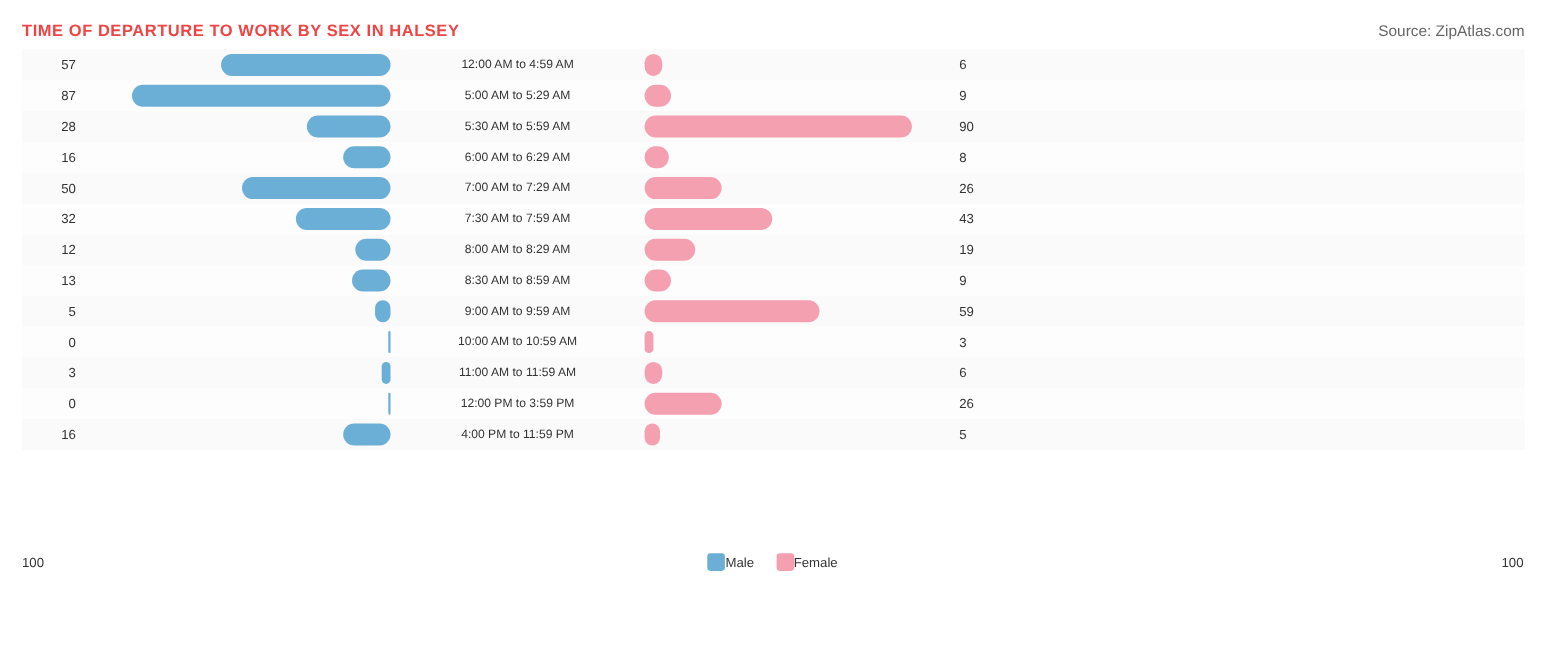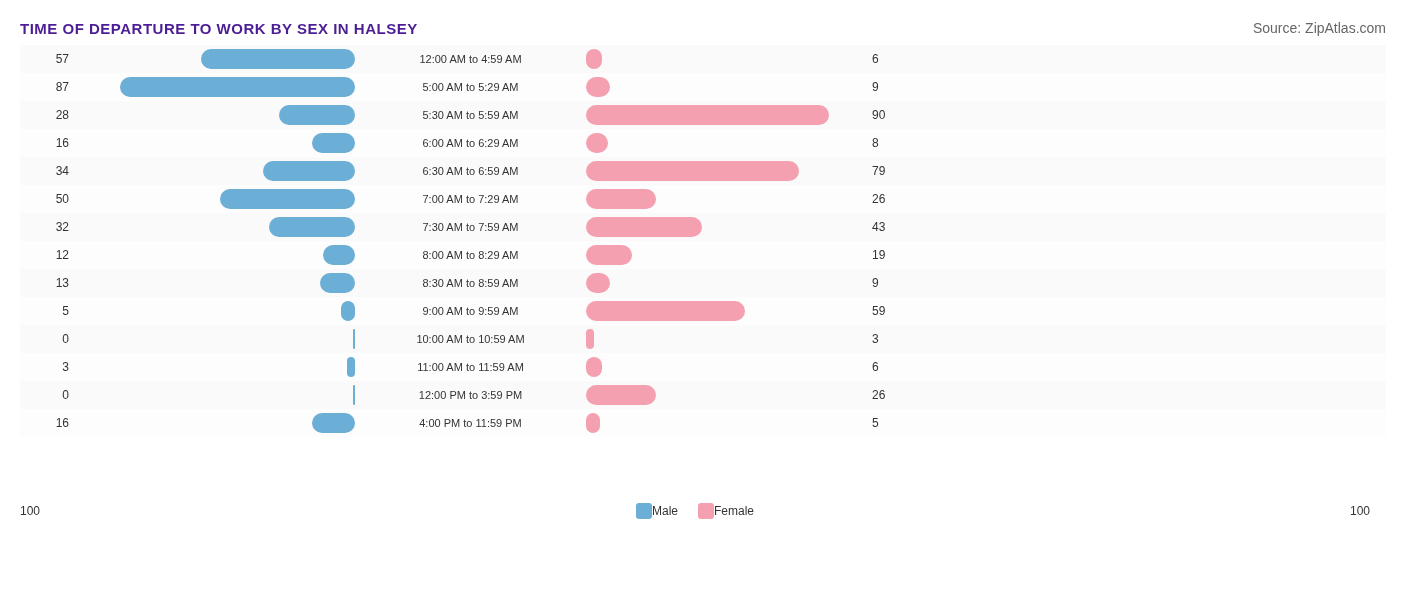--- a/index.html
+++ b/index.html
@@ -13,21 +13,21 @@
     .chart-container {
       width: 1406px;
       height: 594px;
       padding: 20px 20px 40px 20px;
       position: relative;
       background: #fff;
     }
     .chart-title {
       font-size: 15px;
       font-weight: bold;
-      color: #4c1d95;
+      color: #ef4444;
       margin-bottom: 8px;
       text-transform: uppercase;
       letter-spacing: 0.5px;
     }
     .source-text {
       position: absolute;
       top: 20px;
       right: 20px;
       font-size: 14px;
       color: #666;
@@ -100,21 +100,21 @@
       text-align: left;
       font-size: 12px;
       color: #333;
       padding-left: 6px;
       flex-shrink: 0;
     }
     .axis-bottom {
       position: absolute;
       bottom: 0;
       left: 0;
-      right: 16px;
+      right: 1px;
       display: flex;
       justify-content: space-between;
       align-items: center;
     }
     .axis-label {
       font-size: 12px;
       color: #333;
       width: 55px;
     }
     .axis-label.right {
@@ -195,31 +195,20 @@
         <div class="row">
     <div class="left-value">16</div>
     <div class="left-bar-area">
       <div class="left-bar" style="width:43px"></div>
     </div>
     <div class="label-cell">6:00 AM to 6:29 AM</div>
     <div class="right-bar-area">
       <div class="right-bar" style="width:22px"></div>
     </div>
     <div class="right-value">8</div>
-  </div>
-        <div class="row">
-    <div class="left-value">34</div>
-    <div class="left-bar-area">
-      <div class="left-bar" style="width:92px"></div>
-    </div>
-    <div class="label-cell">6:30 AM to 6:59 AM</div>
-    <div class="right-bar-area">
-      <div class="right-bar" style="width:213px"></div>
-    </div>
-    <div class="right-value">79</div>
   </div>
         <div class="row">
     <div class="left-value">50</div>
     <div class="left-bar-area">
       <div class="left-bar" style="width:135px"></div>
     </div>
     <div class="label-cell">7:00 AM to 7:29 AM</div>
     <div class="right-bar-area">
       <div class="right-bar" style="width:70px"></div>
     </div>

